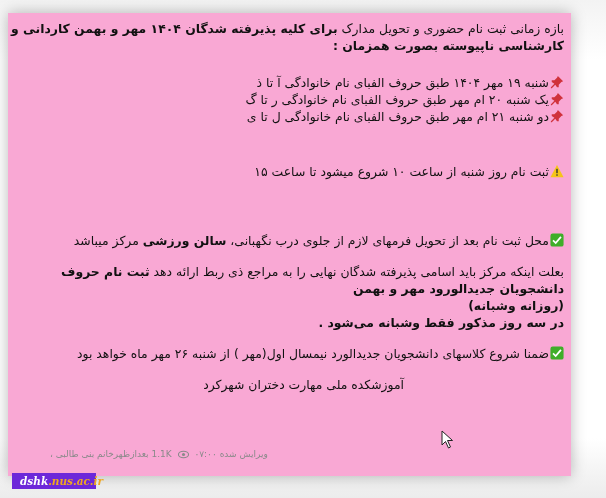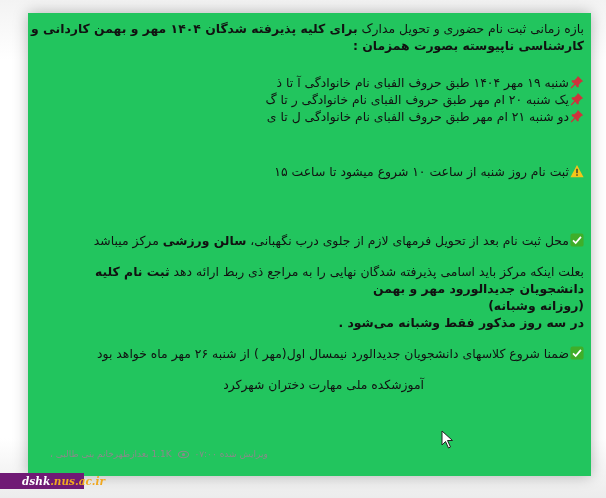--- a/index.html
+++ b/index.html
@@ -2,41 +2,41 @@
 <html><head>
 <meta charset="utf-8">
 <style>
   html, body { margin: 0; padding: 0; }
   body {
     width: 606px; height: 498px; overflow: hidden; position: relative;
     background: linear-gradient(#f3f3f3, #ffffff 12%, #ffffff 88%, #ececec);
     font-family: "DejaVu Sans", sans-serif;
   }
   .card {
-    position: absolute; left: 28px; top: 13px; width: 563px; height: 463px;
-    background: #22c55e;
+    position: absolute; left: 8px; top: 13px; width: 563px; height: 463px;
+    background: #f9a8d4;
     box-shadow: 0 0 14px rgba(0,0,0,0.28);
     direction: rtl; box-sizing: border-box;
     padding: 7px 7px 0 8px;
     color: #111;
     font-size: 12.4px; line-height: 17px;
   }
   .p { margin: 0; white-space: nowrap; }
   .b { font-weight: bold; }
   .ic { display: inline-block; width: 14px; height: 14px; vertical-align: -2px; margin-left: 1px; }
   .gap-20 { height: 20px; } .gap-38 { height: 38px; } .gap-14 { height: 14px; }
   .meta {
     position: absolute; left: 50px; top: 449px; direction: rtl;
     font-size: 9px; color: #8a8a8a; white-space: nowrap;
   }
   .meta .eye { display: inline-block; vertical-align: -2px; margin: 0 3px; }
   .wm {
-    position: absolute; left: 0; top: 473px; width: 84px; height: 16px;
-    background: #701a75; font-family: "DejaVu Serif", serif; font-style: italic;
-    font-weight: bold; font-size: 10.5px; line-height: 16px; padding-left: 22px; box-sizing: border-box;
+    position: absolute; left: 12px; top: 473px; width: 84px; height: 16px;
+    background: #6d28d9; font-family: "DejaVu Serif", serif; font-style: italic;
+    font-weight: bold; font-size: 10.5px; line-height: 16px; padding-left: 8px; box-sizing: border-box;
   }
   .wm .w1 { color: #ffffff; } .wm .w2 { color: #f0a820; }
   .cursor { position: absolute; left: 441px; top: 430px; }
 </style>
 </head>
 <body>
 
 <div class="card">
   <p class="p">
     <span>بازه زمانی ثبت نام حضوری   و تحویل مدارک  </span><span class="b">برای کلیه  پذیرفته شدگان ۱۴۰۴ مهر و بهمن  کاردانی و</span>
@@ -79,21 +79,21 @@
   <p class="p">
     <svg class="ic" viewBox="0 0 16 16">
         <rect x="0.5" y="0.5" width="15" height="15" rx="2.5" fill="#3fae29"></rect>
         <path d="M3.5 8.5l3 3 6-7" stroke="#fff" stroke-width="2" fill="none"></path>
       </svg><span>محل ثبت نام بعد از تحویل فرمهای لازم از جلوی درب نگهبانی، </span><span class="b">سالن ورزشی</span><span>  مرکز میباشد</span>
   </p>
 
   <div class="gap-14"></div>
 
   <p class="p">
-    <span>بعلت اینکه مرکز باید اسامی پذیرفته شدگان نهایی را به مراجع ذی ربط ارائه دهد  </span><span class="b">ثبت نام کلیه</span>
+    <span>بعلت اینکه مرکز باید اسامی پذیرفته شدگان نهایی را به مراجع ذی ربط ارائه دهد  </span><span class="b">ثبت نام حروف</span>
   </p>
   <p class="p b">دانشجویان جدیدالورود مهر و بهمن</p>
   <p class="p b">(روزانه وشبانه)</p>
   <p class="p b"> در سه روز مذکور فقط وشبانه می‌شود .</p>
 
   <div class="gap-14"></div>
 
   <p class="p">
     <svg class="ic" viewBox="0 0 16 16">
         <rect x="0.5" y="0.5" width="15" height="15" rx="2.5" fill="#3fae29"></rect>

